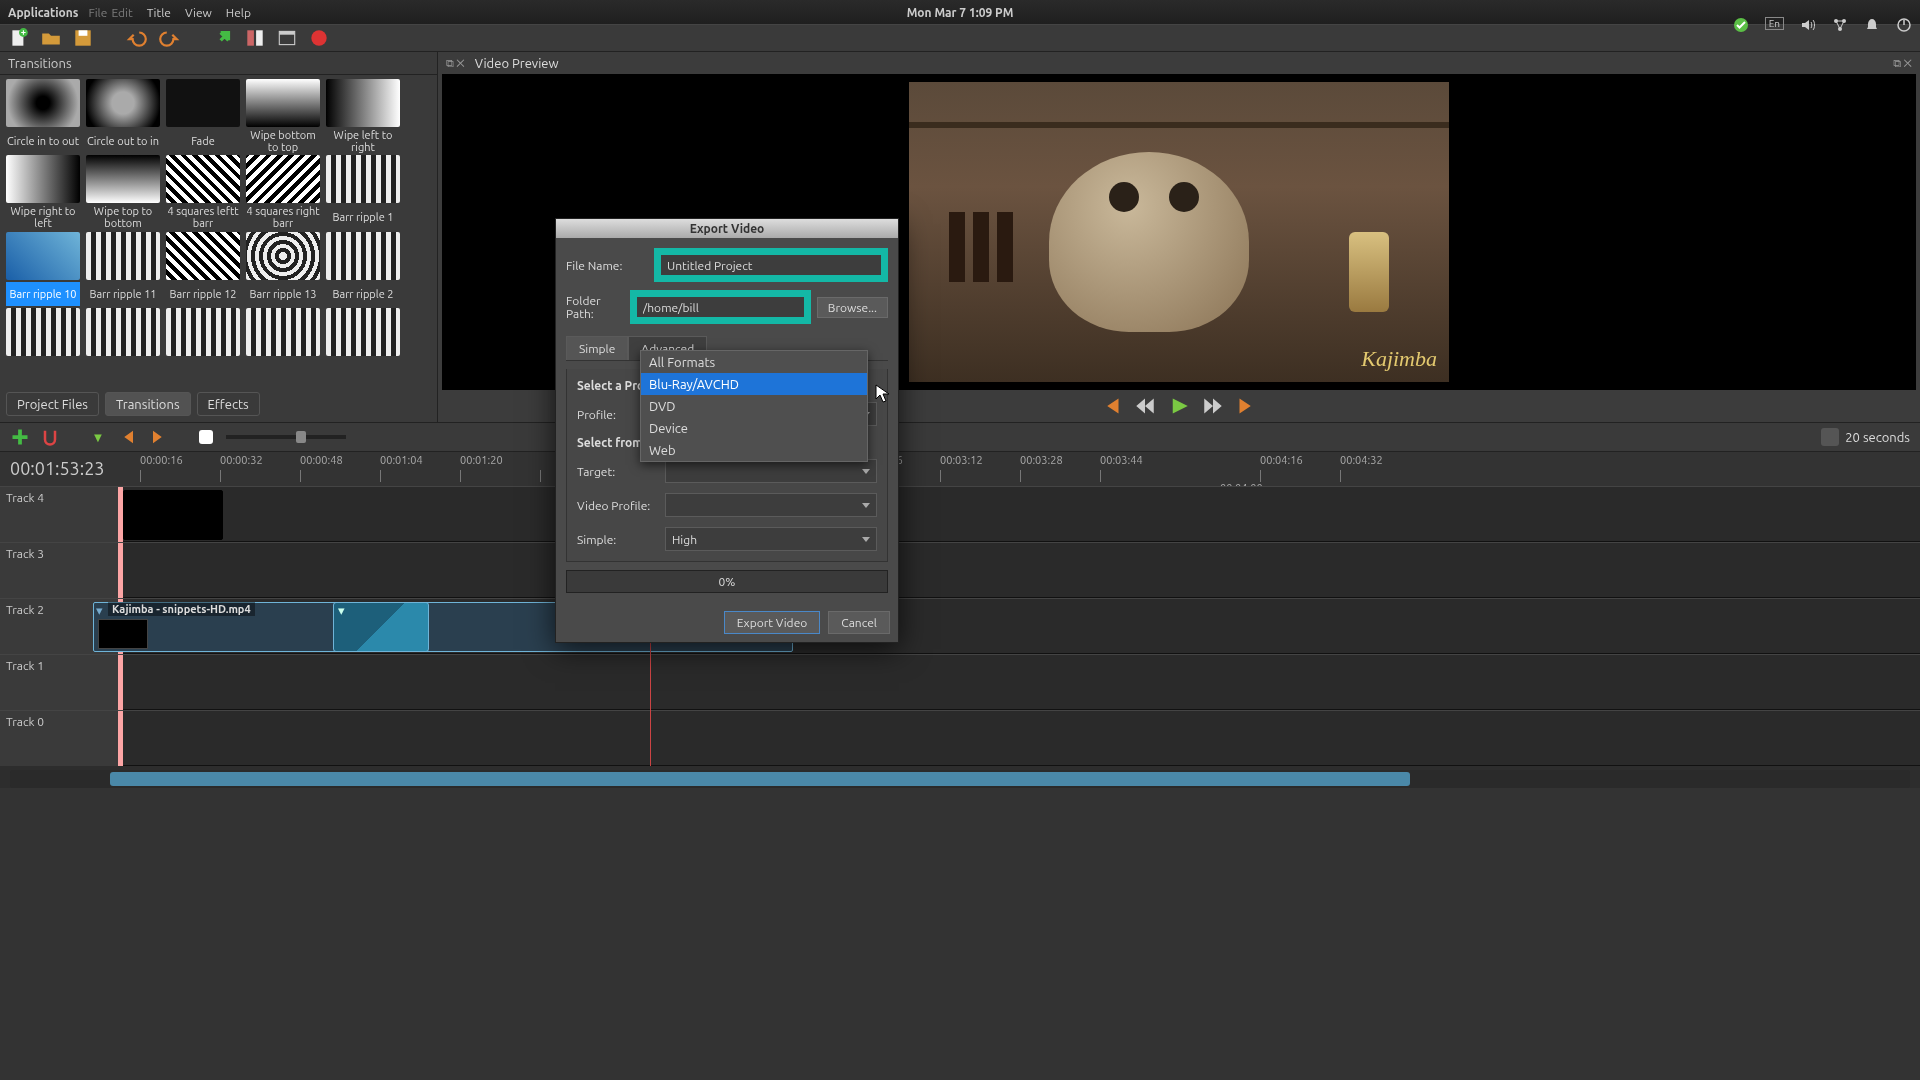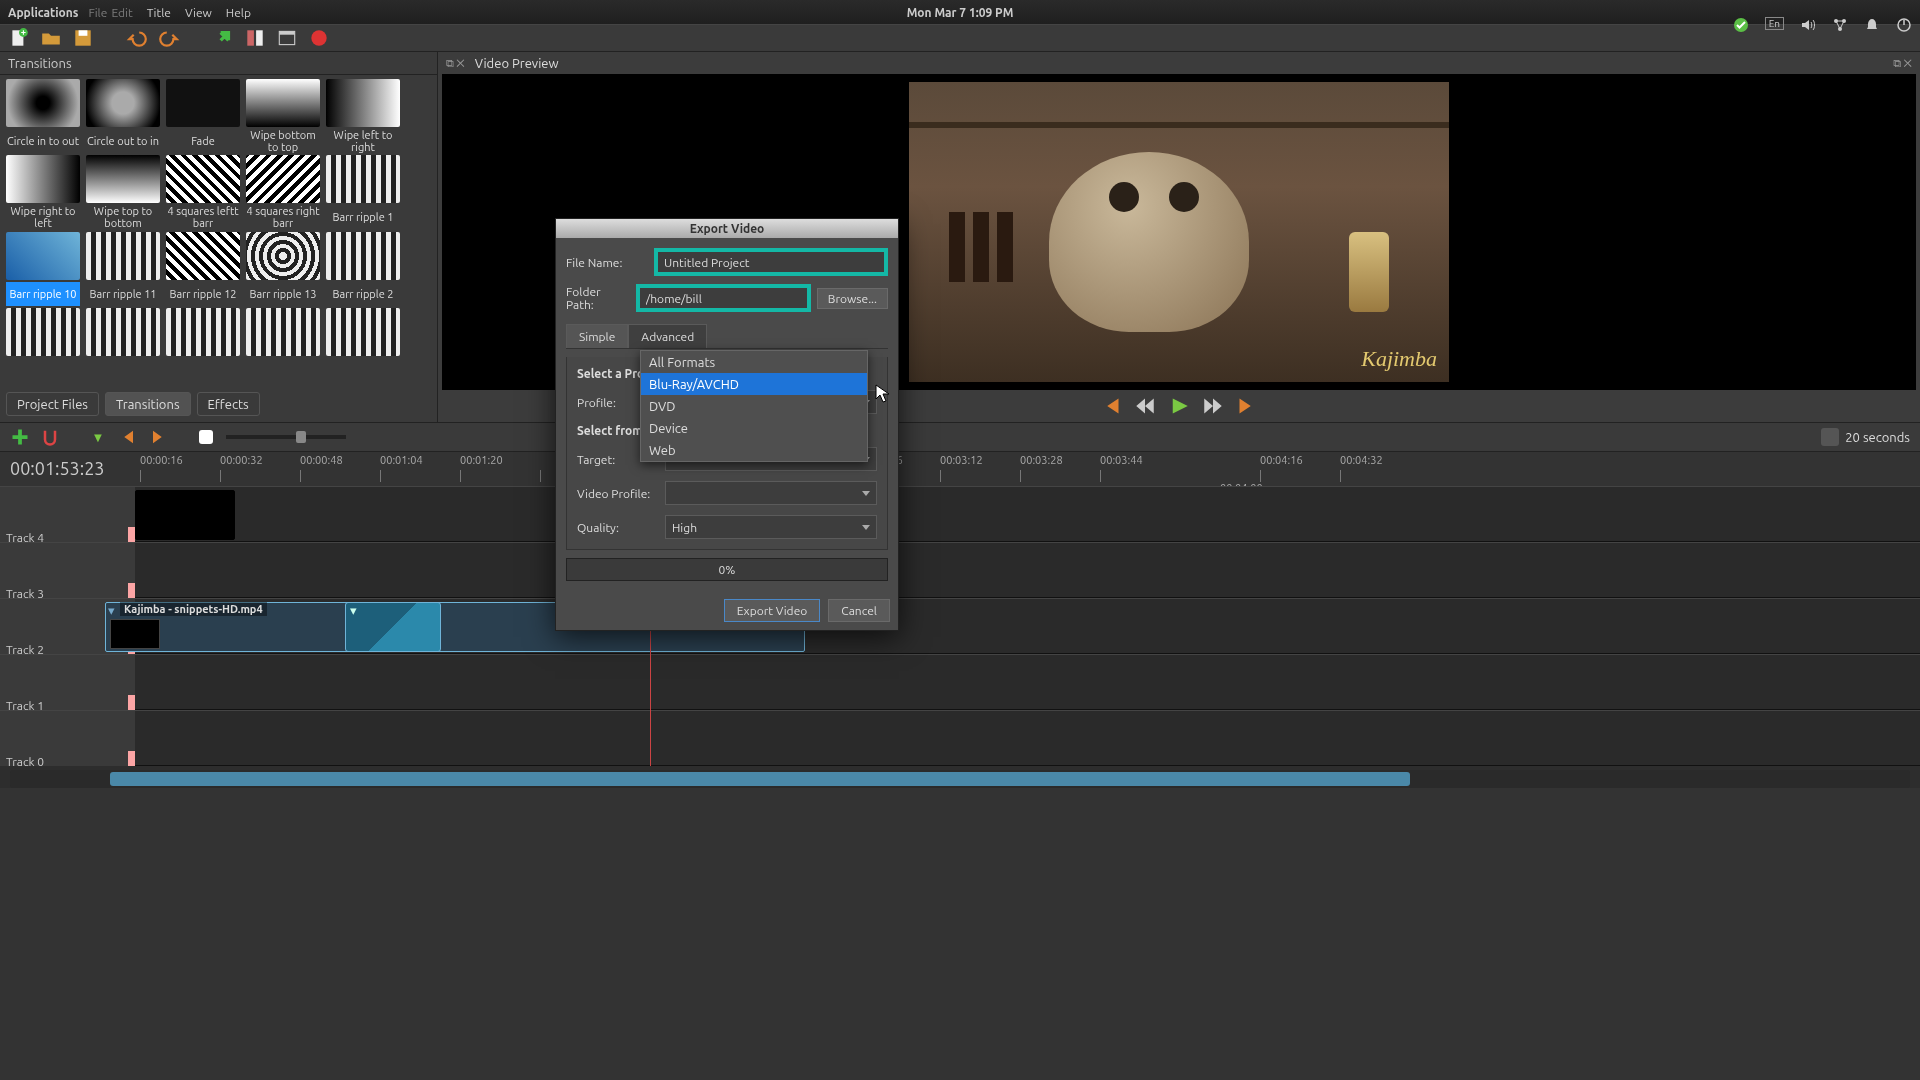--- a/index.html
+++ b/index.html
@@ -43,34 +43,34 @@
 .midbar .right { margin-left:auto; display:flex; align-items:center; gap:6px;}
 .midbar .tsbtn { width:18px; height:18px; background:#555; border-radius:3px; }
 .timeline { background:#2d2d2d; }
 .tl-ruler { height:34px; background:#333; display:flex; align-items:flex-start; position:relative; }
 .tl-time { padding:6px 10px; font-size:18px; color:#ccc; width:140px;}
 .tl-marks { position:relative; flex:1; height:34px; }
 .tl-tick { position:absolute; top:2px; font-size:11px; color:#aaa; }
 .tl-tick::after { content:""; position:absolute; top:16px; left:0; width:1px; height:12px; background:#777;}
 .tl-tracks { }
 .tl-track { height:56px; border-top:1px solid #444; background:#3a3a3a; position:relative; display:flex;}
-.tl-track-label { width:135px; padding:4px 6px; font-size:12px; color:#ccc; border-right:7px solid #fca5a5;margin-top:40px;}
+.tl-track-label { width:123px; padding:4px 6px; font-size:12px; color:#ccc; border-right:5px solid #fca5a5;}
 .tl-track-body { flex:1; background:#2a2a2a; position:relative; border-bottom:1px solid #111;}
 .tl-clip { position:absolute; top:3px; height:50px; background:#2a3f4f; border:1px solid #6fb4d8; border-radius:2px;}
 .tl-clip .cliplabel { position:absolute; top:-1px; left:14px; font-size:11px; font-weight:bold; background:rgba(0,0,0,0.4); padding:1px 4px;}
 .tl-trans { position:absolute; top:3px; height:50px; background:linear-gradient(135deg,#1d5f7a 50%,#2b89ab 50%); border:1px solid #6fb4d8; border-radius:3px;}
 .tl-playhead { position:absolute; top:0; bottom:0; width:1px; background:#c44; z-index:5;}
 .tl-scroll { height:18px; background:#2a2a2a; position:relative; margin:4px 10px; border-radius:3px;}
 .tl-scroll-thumb { position:absolute; top:2px; left:100px; right:500px; height:14px; background:#4a88a8; border-radius:3px;}
 .dialog { position:absolute; left:555px; top:218px; width:344px; background:#4a4a4a; border:1px solid #222; box-shadow:0 6px 28px rgba(0,0,0,0.7); z-index:100;}
 .dialog-title { background:linear-gradient(#ddd,#aaa); color:#333; text-align:center; padding:3px; font-size:12px; font-weight:bold;}
 .dialog-body { padding:10px; display:flex; flex-direction:column; gap:8px; background:#4a4a4a;}
 .drow { display:flex; align-items:center; gap:6px;}
 .drow label { width:82px; font-size:12px;}
-.drow input.txt { flex:1; background:#3d3d3d; border:4px solid #14b8a6; color:#ddd; padding:10px 6px; height:24px; font-size:12px;}
+.drow input.txt { flex:1; background:#3d3d3d; border:7px solid #14b8a6; color:#ddd; padding:10px 6px; height:24px; font-size:12px;}
 .drow button.browse { padding:3px 10px; background:#5a5a5a; border:1px solid #6a6a6a; color:#ddd; font-size:12px;}
 .dtabs { display:flex; margin-top:4px; border-bottom:1px solid #333;}
 .dtabs .dtab { padding:5px 12px; background:#3f3f3f; border:1px solid #5a5a5a; border-bottom:none; font-size:12px;}
 .dtabs .dtab.active { background:#555;}
 .dpanel { border:1px solid #333; border-top:none; padding:10px; background:#474747; display:flex; flex-direction:column; gap:10px;}
 .dheading { font-size:12px; font-weight:bold;}
 .select-closed { position:relative; flex:1;}
 .select-closed .sel-box { background:#3d3d3d; border:1px solid #5b5b5b; height:24px; display:flex; align-items:center; padding:0 6px; font-size:12px; justify-content:space-between;}
 .select-closed .sel-box .caret { width:0; height:0; border-left:4px solid transparent; border-right:4px solid transparent; border-top:5px solid #aaa;}
 .dropdown-open { position:absolute; left:640px; top:350px; width:228px; background:#4f4f4f; border:1px solid #666; z-index:200; box-shadow:0 3px 10px rgba(0,0,0,0.6);}
@@ -469,21 +469,21 @@
       <div class="drow">
         <label>Video Profile:</label>
         <div class="select-closed">
             <div class="sel-box">
               <span></span>
               <span class="caret"></span>
             </div>
           </div>
       </div>
       <div class="drow">
-        <label>Quality:</label>
+        <label>Simple:</label>
         <div class="select-closed">
             <div class="sel-box">
               <span>High</span>
               <span class="caret"></span>
             </div>
           </div>
       </div>
     </div>
     <div class="progress">0%</div>
   </div>

